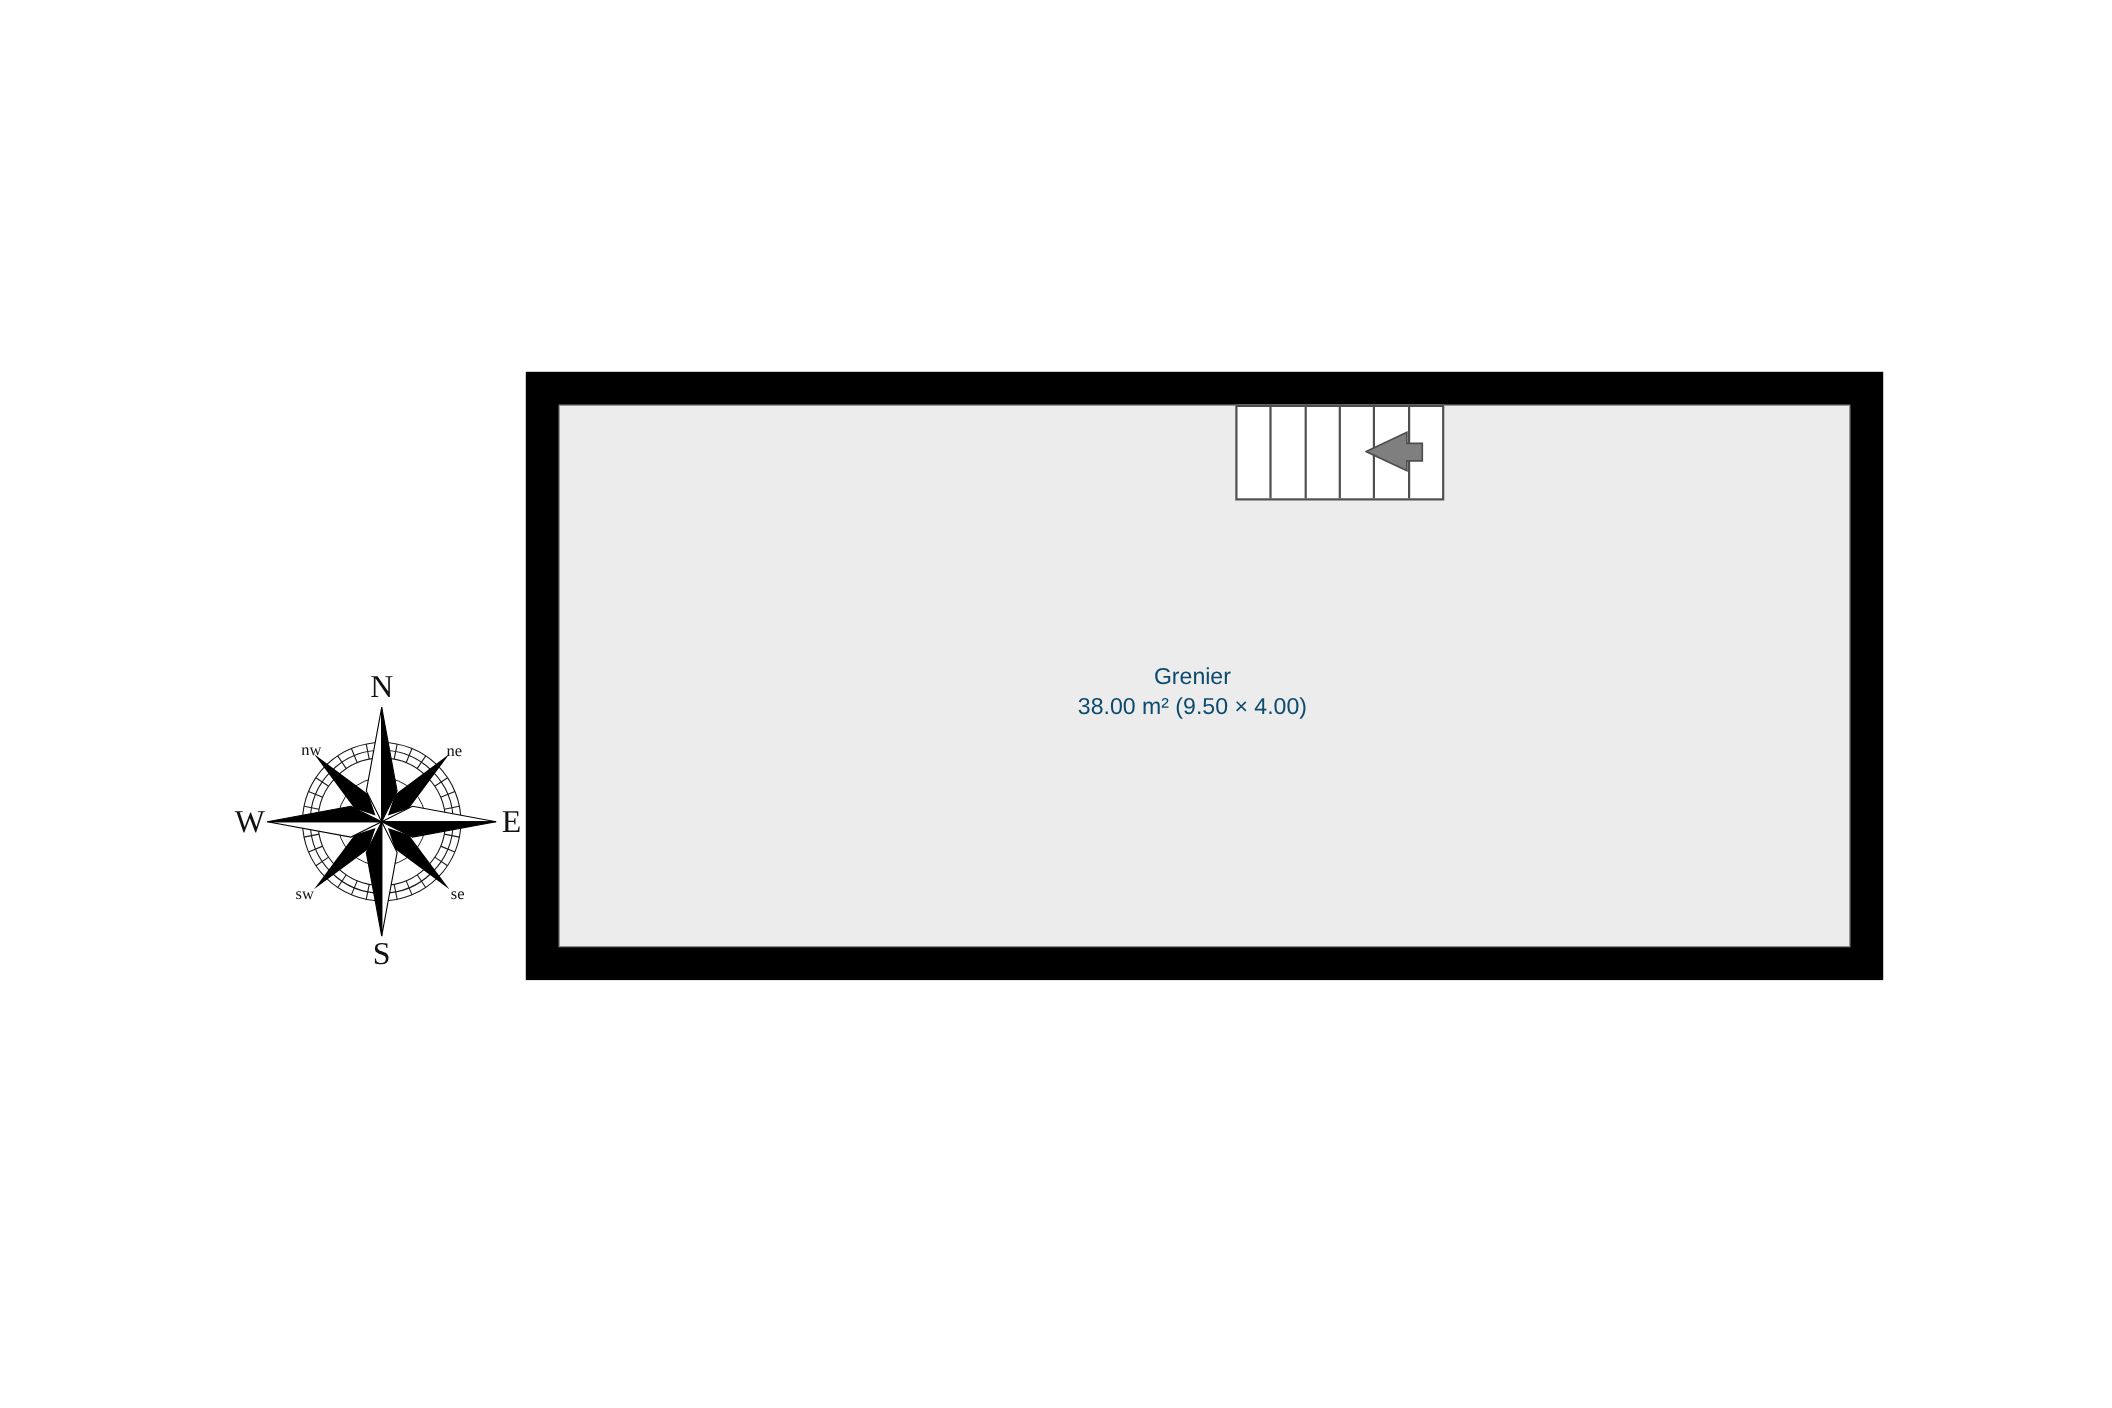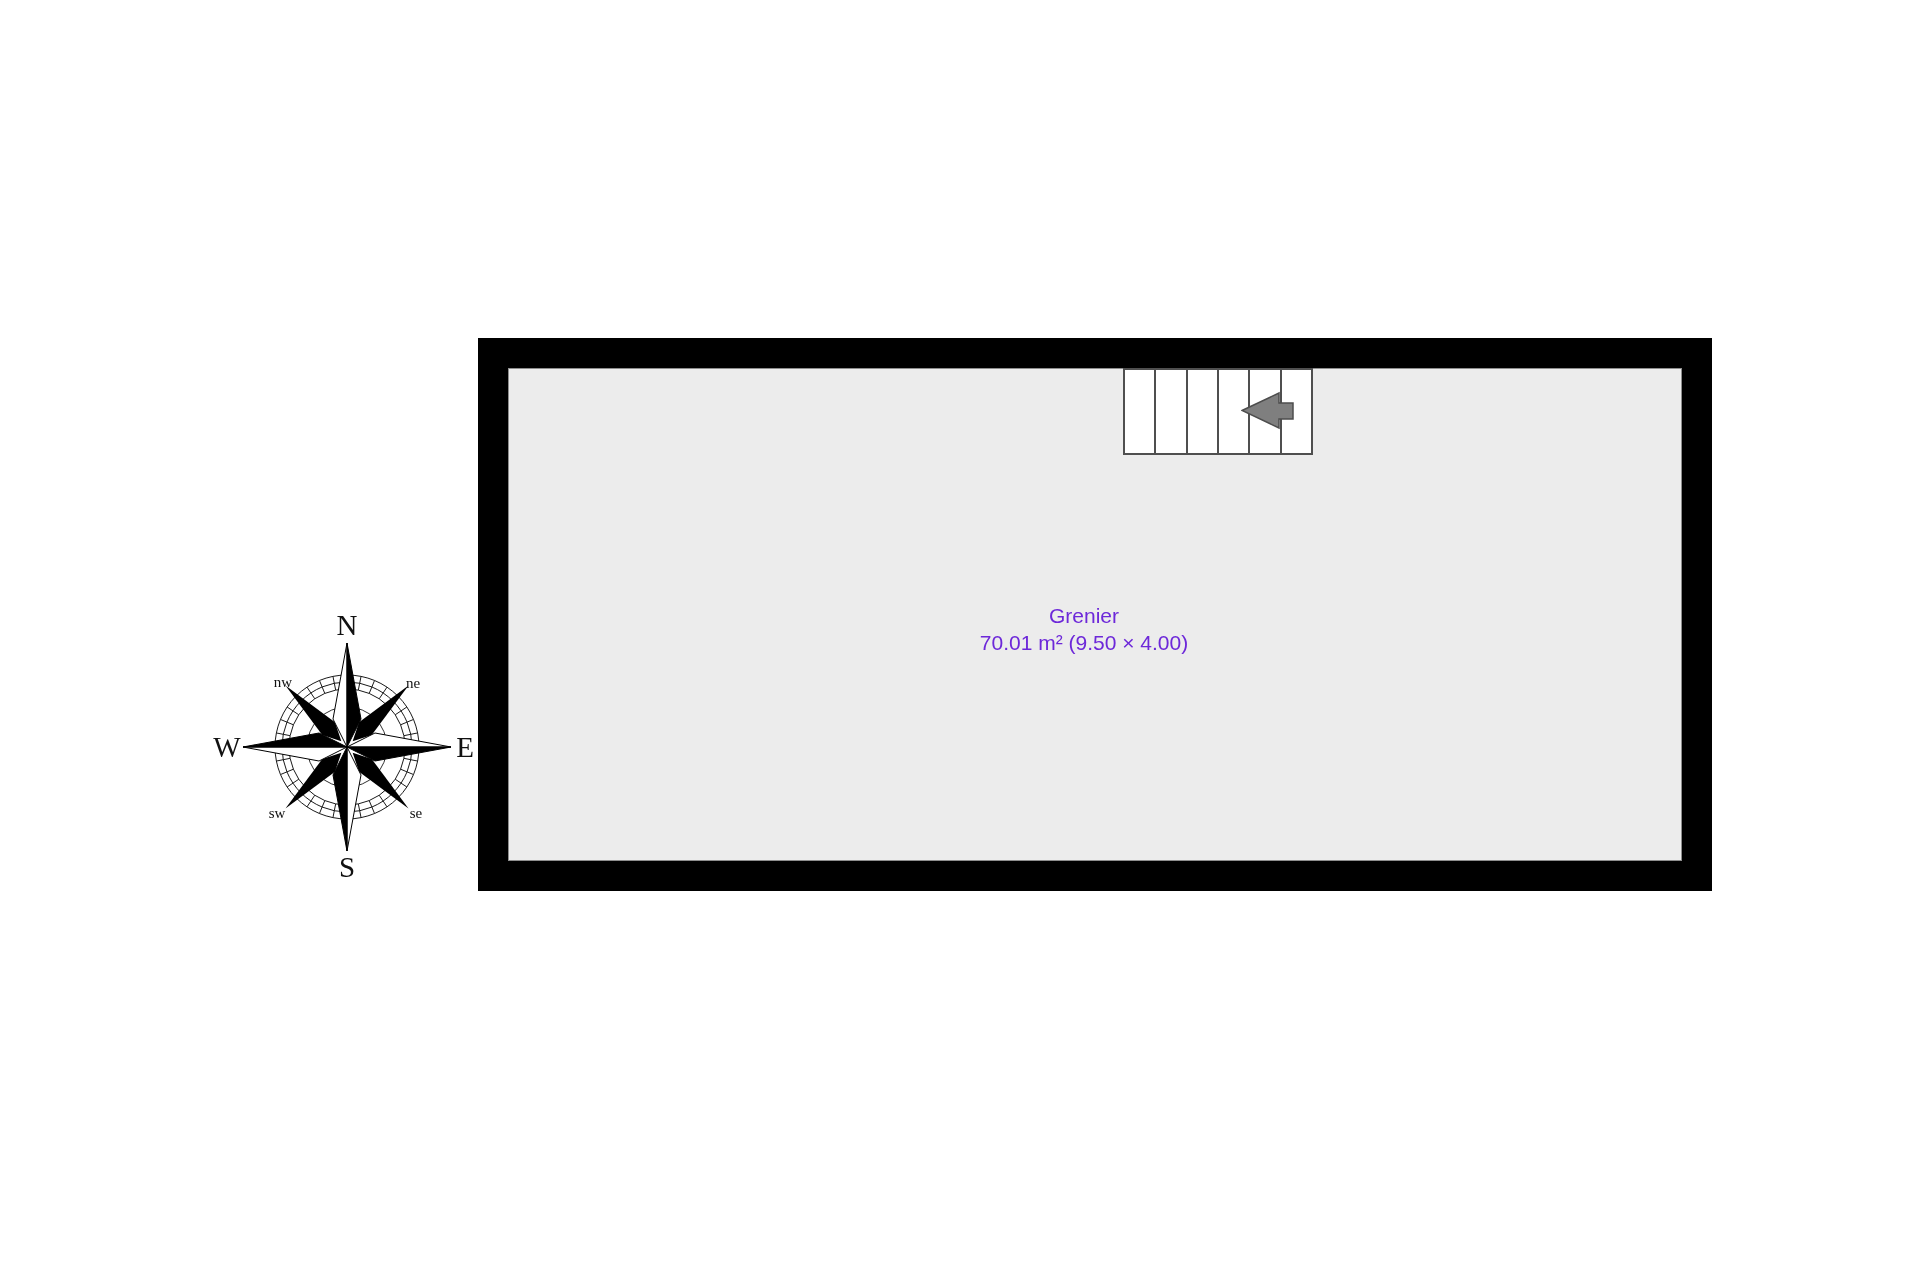--- a/index.html
+++ b/index.html
@@ -44,21 +44,21 @@
     left: 1241px; top: 391px;
     width: 54px; height: 40px;
   }
 
   
   .room-label {
     position: absolute;
     left: 884px; top: 602px;
     width: 400px;
     text-align: center;
-    color: #6d28d9;
+    color: #0c4a6e;
     font-size: 21px;
     line-height: 27px;
   }
 
   
   .compass {
     position: absolute;
     left: 197px; top: 597px;
     width: 300px; height: 300px;
   }
@@ -86,21 +86,21 @@
       <div class="tread"></div>
       <div class="tread"></div>
     </div>
 
   <svg class="stair-arrow" viewBox="0 0 54 40">
     <polygon points="1,19.5 38,2 38,12 52,12 52,28 38,28 38,37" fill="#7f7f7f" stroke="#4d4d4d" stroke-width="1.5" stroke-linejoin="miter"></polygon>
   </svg>
 
   <div class="room-label">
     <div>Grenier</div>
-    <div>70.01 m² (9.50 × 4.00)</div>
+    <div>38.00 m² (9.50 × 4.00)</div>
   </div>
 
   <svg class="compass" viewBox="0 0 300 300">
 
     <g fill="none" stroke="#1a1a1a" stroke-width="1">
       <circle cx="150" cy="150" r="72"></circle>
       <circle cx="150" cy="150" r="65"></circle>
       <circle cx="150" cy="150" r="58"></circle>
       <circle cx="150" cy="150" r="40" stroke-width="0.9"></circle>
     </g>

